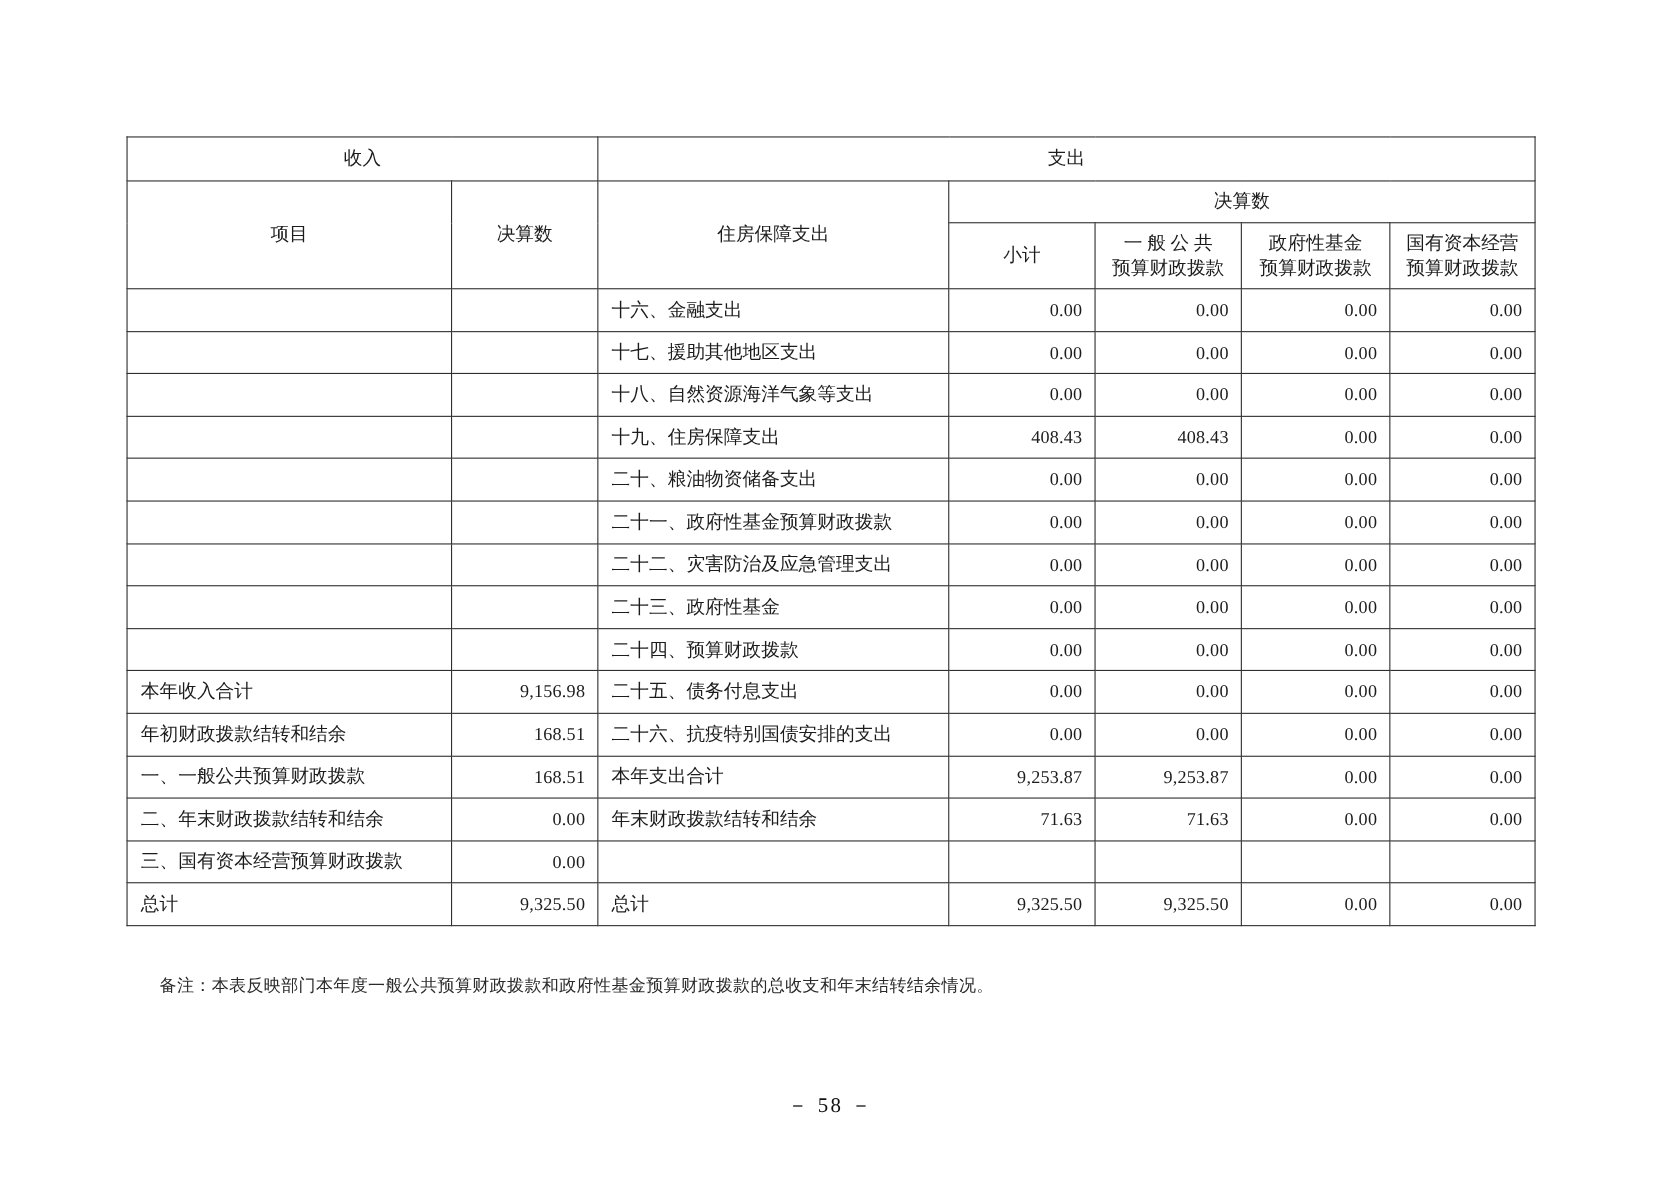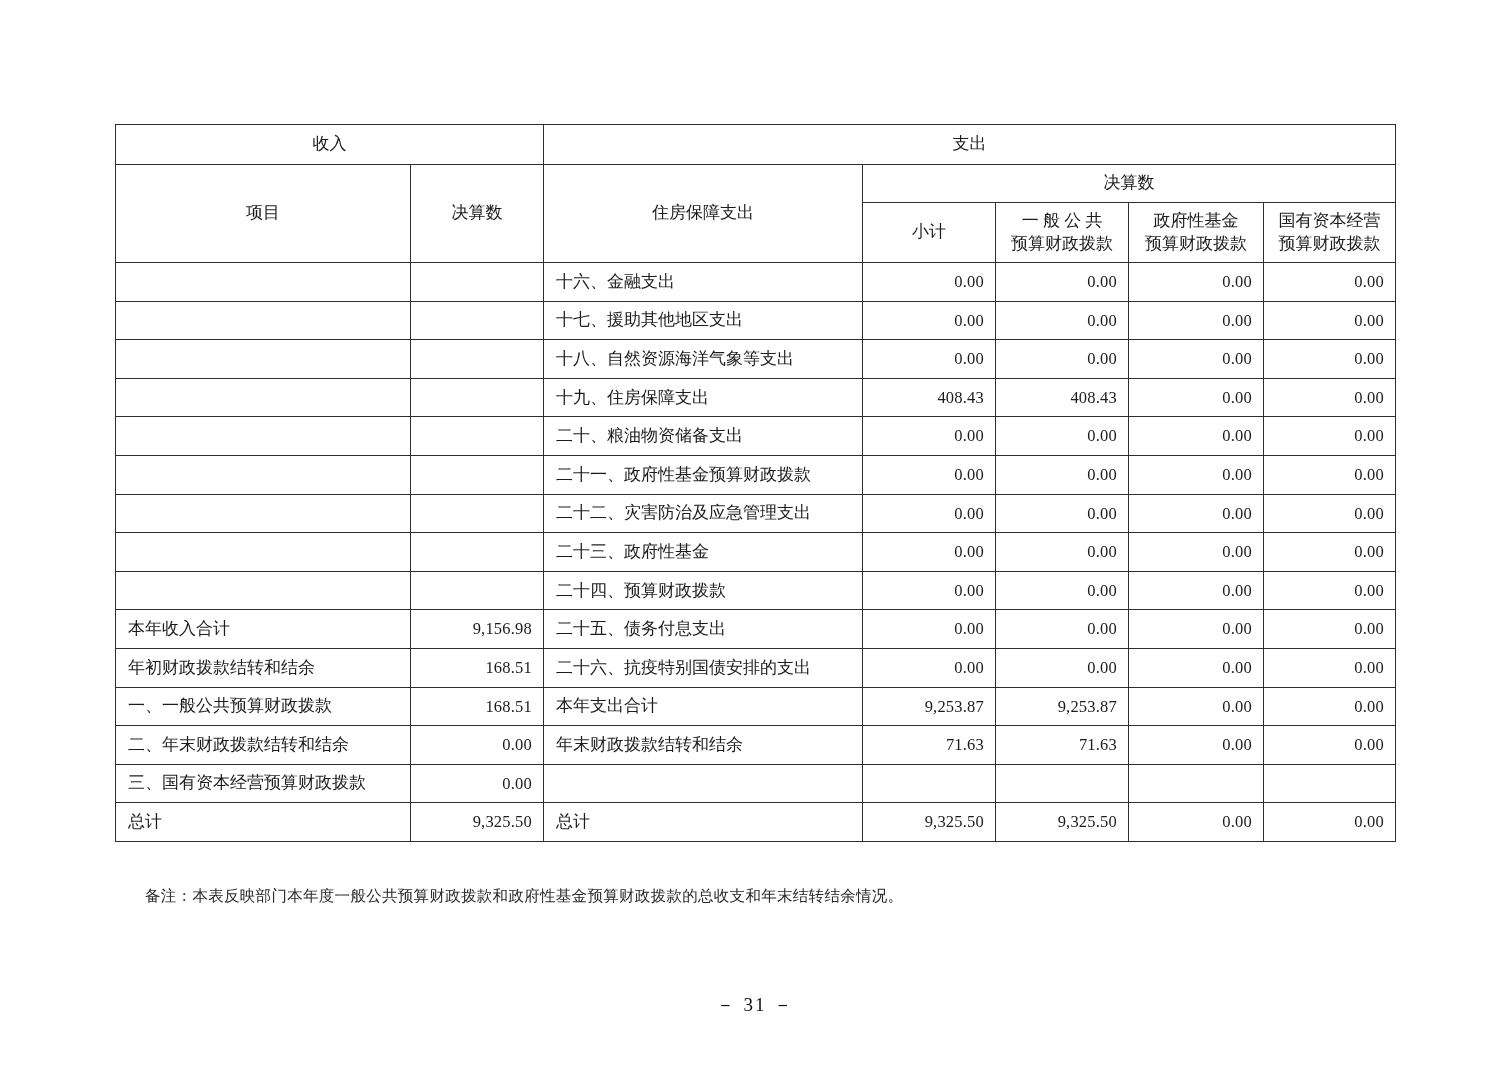--- a/index.html
+++ b/index.html
@@ -253,15 +253,15 @@
           <td class="cell-num">9,325.50</td>
           <td class="cell-num">9,325.50</td>
           <td class="cell-num">0.00</td>
           <td class="cell-num">0.00</td>
         </tr>
       </tbody>
   </table>
 
   <div class="note">备注：本表反映部门本年度一般公共预算财政拨款和政府性基金预算财政拨款的总收支和年末结转结余情况。</div>
 
-  <div class="page-number">－ 31 －</div>
+  <div class="page-number">－ 58 －</div>
 
 </div>
 
 </body></html>

